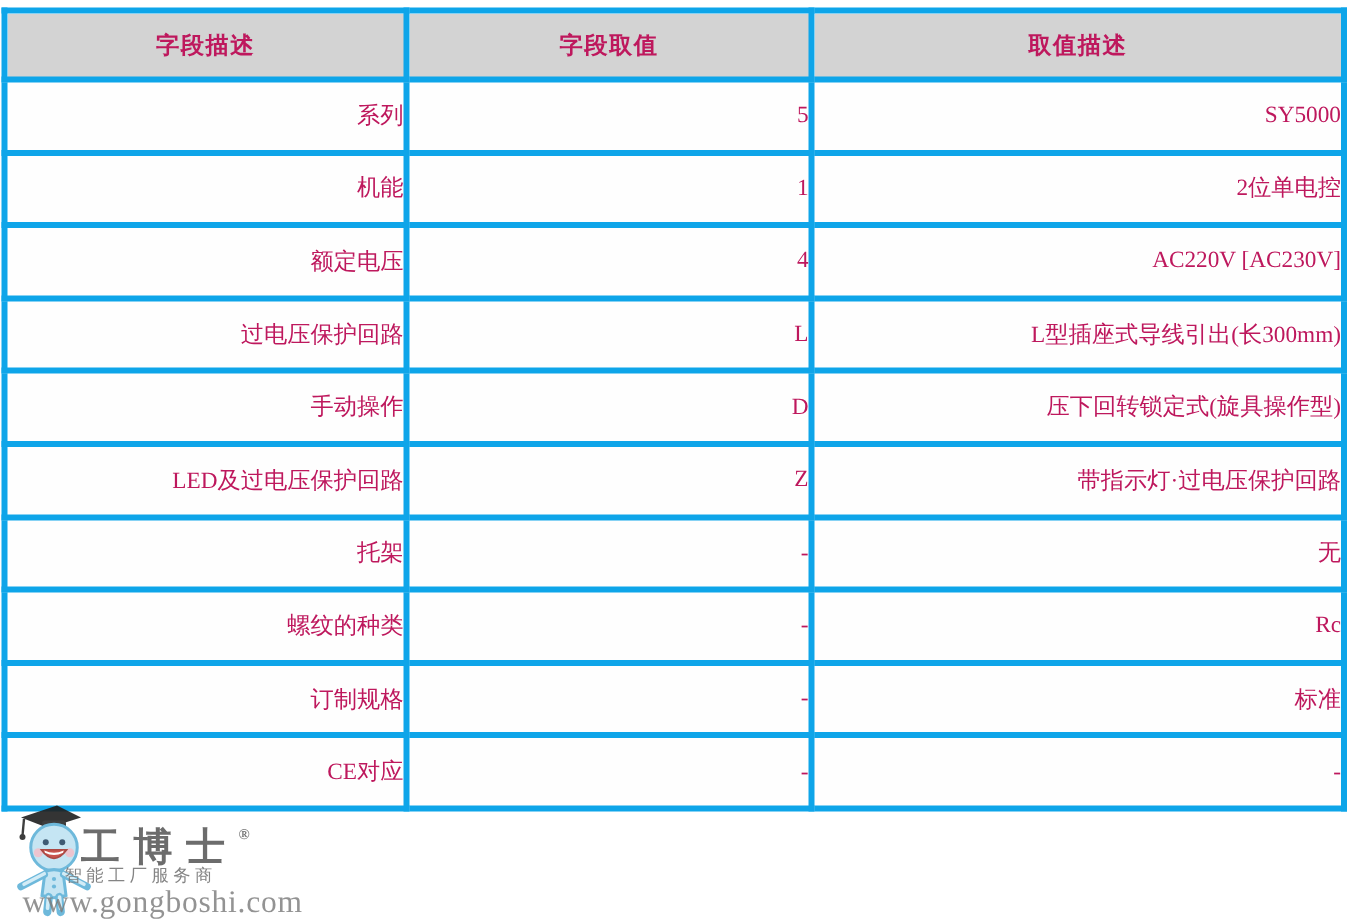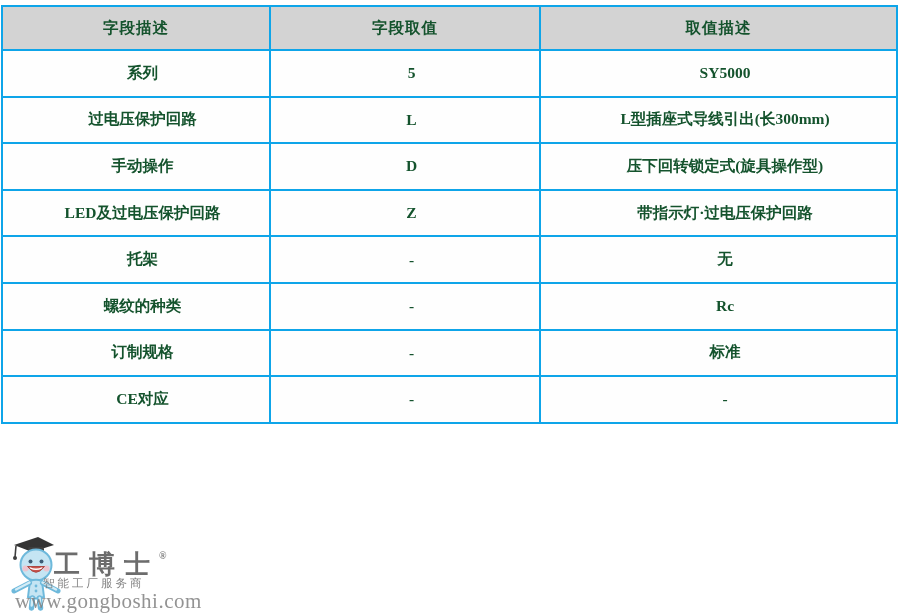--- a/index.html
+++ b/index.html
@@ -18,39 +18,39 @@
   }
   table.spec {
     position: absolute;
     left: 1px;
     top: 5px;
     width: 897px;
     border-collapse: collapse;
     table-layout: fixed;
   }
   table.spec th, table.spec td {
-    border: 2px solid #0ea5e9;
-    color: #14532d;
+    border: 4px solid #0ea5e9;
+    color: #be185d;
     font-size: 15.5px;
     overflow: hidden;
     white-space: nowrap;
   }
   table.spec th {
     background: #d3d3d3;
     height: 40px;
     font-weight: bold;
     text-align: center;
     letter-spacing: 1px;
   }
   table.spec td {
     height: 44.6px;
     background: #fefefe;
     padding: 0 0 0 13px;
-    text-align: center;
-    font-weight: bold;
+    text-align: right;
+    font-weight: normal;
   }
   
   .watermark {
     position: absolute;
     left: 6px;
     top: 533px;
     width: 250px;
     height: 80px;
     pointer-events: none;
     z-index: 5;
@@ -113,20 +113,30 @@
         <th>取值描述</th>
       </tr>
     </thead>
     <tbody>
       <tr>
         <td>系列</td>
         <td>5</td>
         <td>SY5000</td>
       </tr>
       <tr>
+        <td>机能</td>
+        <td>1</td>
+        <td>2位单电控</td>
+      </tr>
+      <tr>
+        <td>额定电压</td>
+        <td>4</td>
+        <td>AC220V [AC230V]</td>
+      </tr>
+      <tr>
         <td>过电压保护回路</td>
         <td>L</td>
         <td>L型插座式导线引出(长300mm)</td>
       </tr>
       <tr>
         <td>手动操作</td>
         <td>D</td>
         <td>压下回转锁定式(旋具操作型)</td>
       </tr>
       <tr>

